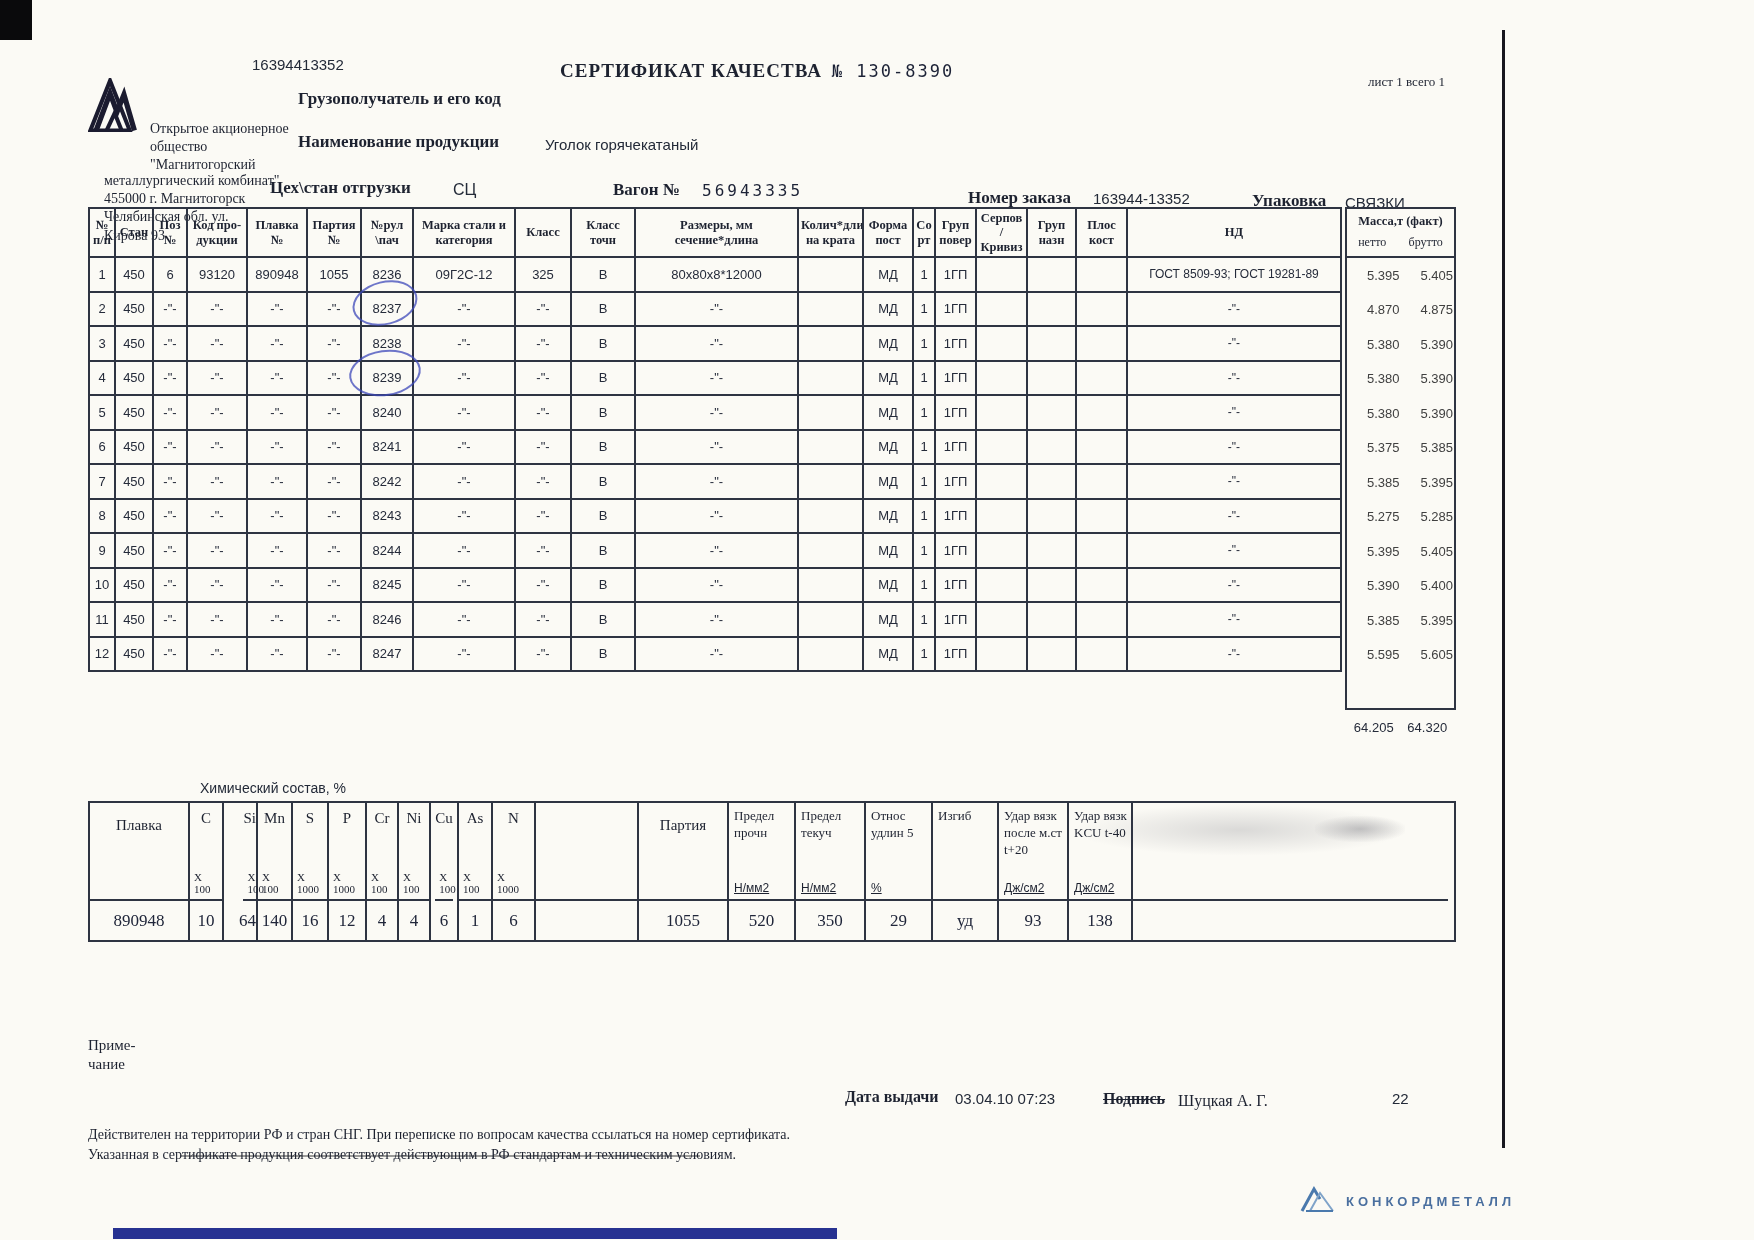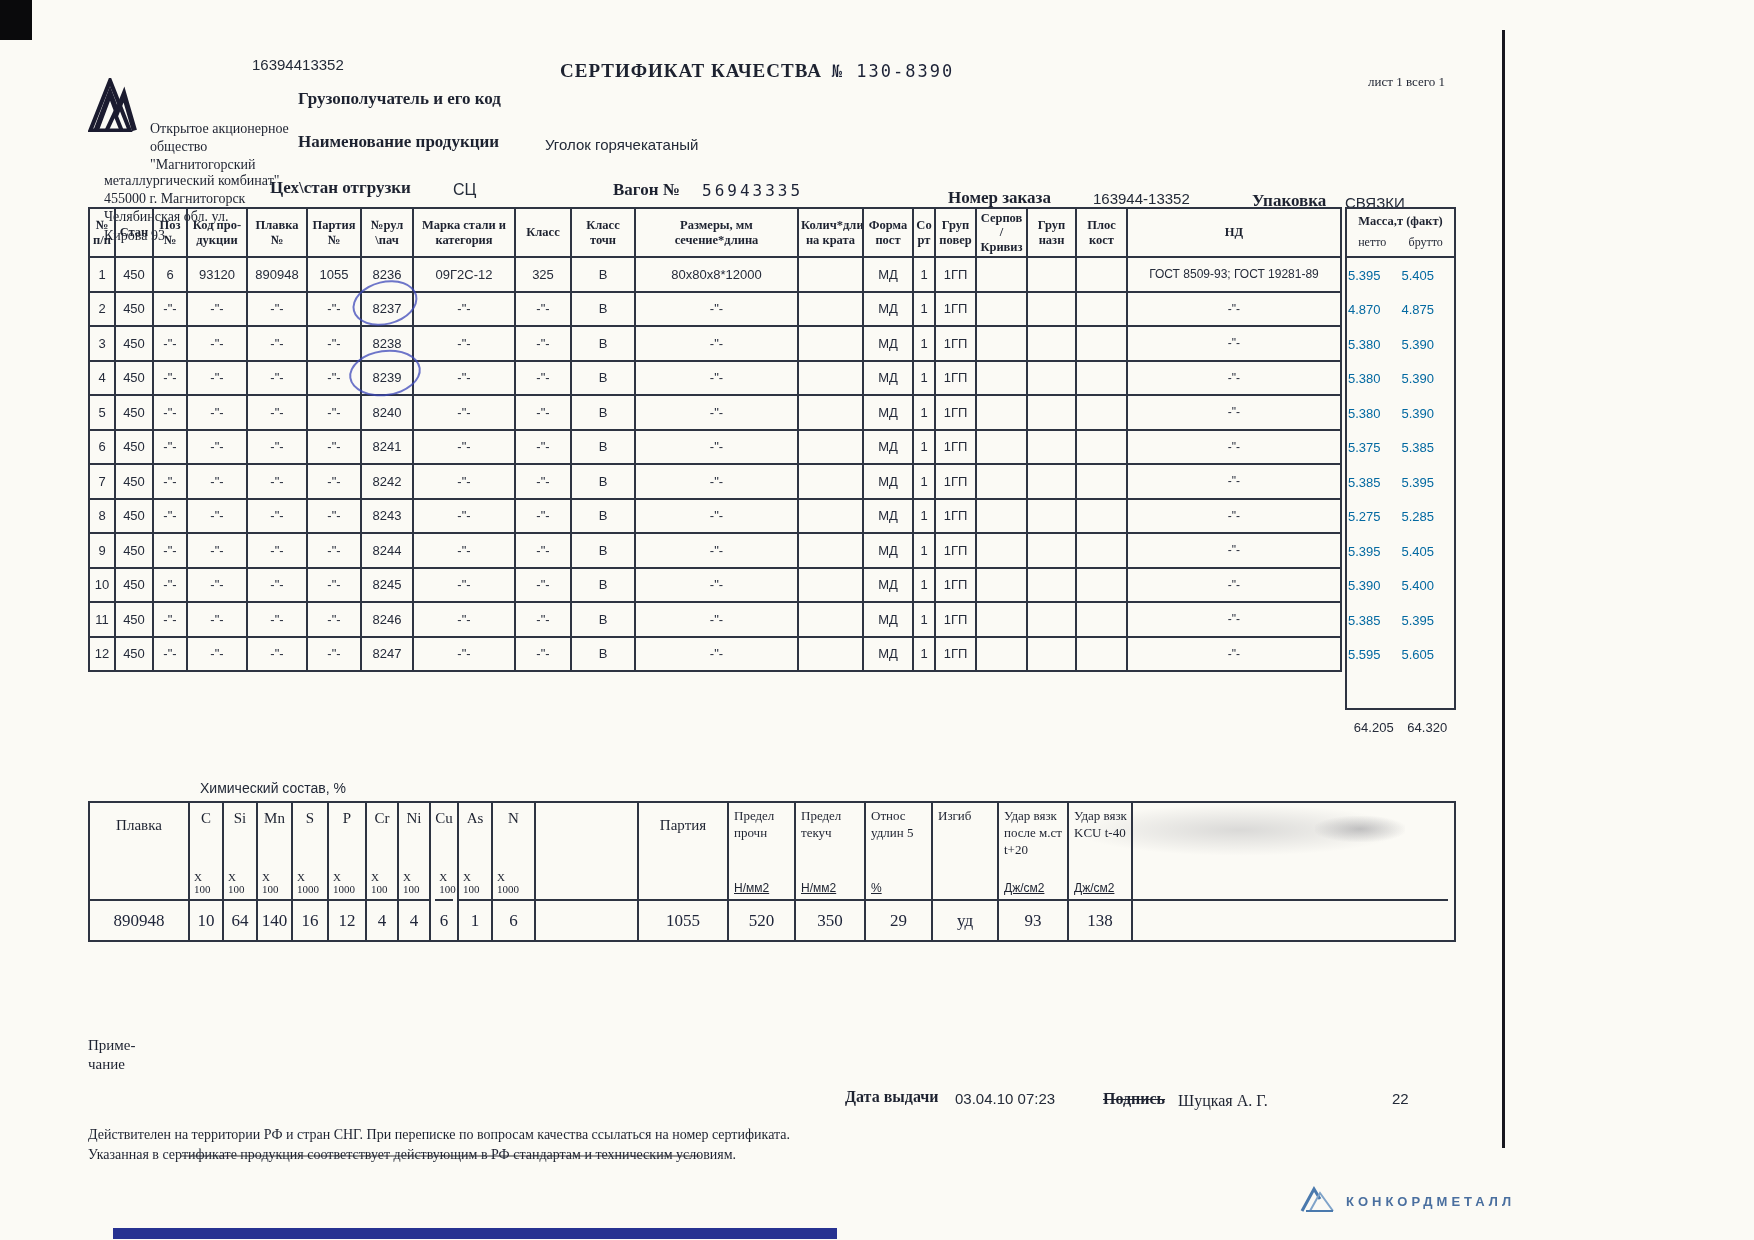--- a/index.html
+++ b/index.html
@@ -24,21 +24,21 @@
   table.main th,table.main td{border:2px solid #2e3442;padding:1px 2px;overflow:hidden;}
   table.main th{font:bold 12.5px "Liberation Serif",serif;white-space:pre-line;height:45px;vertical-align:middle;line-height:1.15;}
   table.main td{font:13px "Liberation Sans",sans-serif;text-align:center;color:#252b3a;}
   table.main tbody tr{height:34.5px;}
   table.main td:nth-child(19){font-size:12px;}
   
   .mass-box{left:1345px;top:207px;width:111px;height:503px;border:2px solid #2e3442;box-sizing:border-box;}
   .mass-title{font:bold 12.5px "Liberation Serif",serif;text-align:center;padding-top:5px;height:21px;}
   .mass-sub{display:flex;justify-content:space-around;font:12px "Liberation Serif",serif;height:21px;border-bottom:2px solid #2e3442;}
   table.mass{width:100%;border-collapse:collapse;table-layout:fixed;}
-  table.mass td{font:13px "Liberation Sans",sans-serif;text-align:left;color:#0369a1;border:none;}
+  table.mass td{font:13px "Liberation Sans",sans-serif;text-align:right;color:#404040;border:none;}
   table.mass tr{height:34.5px;}
   .mass-total{display:flex;justify-content:space-around;align-items:center;height:34px;border-top:2px solid #2e3442;
               font:13px "Liberation Sans",sans-serif;color:#252b3a;margin-top:36px;}
   
   .chem-label{font:14px "Liberation Sans",sans-serif;color:#232a38;}
   .chem-table{left:88px;top:801px;width:1368px;height:141px;border:2px solid #2e3442;box-sizing:border-box;display:flex;}
   .ccol{box-sizing:border-box;border-right:2px solid #2e3442;display:flex;flex-direction:column;flex-shrink:0;}
   .ccol:last-child{border-right:none;}
   .chead{height:98px;border-bottom:2px solid #2e3442;position:relative;box-sizing:border-box;}
   .cval{flex:1;display:flex;align-items:center;justify-content:center;
@@ -97,21 +97,21 @@
 
   <div class="abs lbl" style="left:298px;top:132px;">Наименование продукции</div>
   <div class="abs val-sans" style="left:545px;top:136px;">Уголок горячекатаный</div>
 
   <div class="abs lbl" style="left:270px;top:178px;">Цех\стан отгрузки</div>
   <div class="abs val-sans" style="left:453px;top:181px;font-size:16px;">СЦ</div>
 
   <div class="abs lbl" style="left:613px;top:180px;">Вагон №</div>
   <div class="abs val-mono" style="left:702px;top:181px;">56943335</div>
 
-  <div class="abs lbl" style="left:948px;top:188px;">Номер заказа</div>
+  <div class="abs lbl" style="left:968px;top:188px;">Номер заказа</div>
   <div class="abs val-sans" style="left:1093px;top:190px;">163944-13352</div>
 
   <div class="abs lbl" style="left:1252px;top:191px;">Упаковка</div>
   <div class="abs val-sans" style="left:1345px;top:194px;">СВЯЗКИ</div>
 
   <table class="main">
     <colgroup>
       <col style="width:26px">
         <col style="width:38px">
         <col style="width:34px">
@@ -503,21 +503,21 @@
         <div class="cval">890948</div>
       </div>
       <div class="ccol" style="width: 34px;">
         <div class="chead">
           <div class="csym">C</div>
           <div class="cmult" style="white-space: pre-line;">X
 100</div>
         </div>
         <div class="cval">10</div>
       </div>
-      <div class="ccol" style="width: 34px;">
+      <div class="ccol" style="width: 34px; align-items: flex-end;">
         <div class="chead">
           <div class="csym">Si</div>
           <div class="cmult" style="white-space: pre-line;">X
 100</div>
         </div>
         <div class="cval">64</div>
       </div>
       <div class="ccol" style="width: 35px;">
         <div class="chead">
           <div class="csym">Mn</div>

